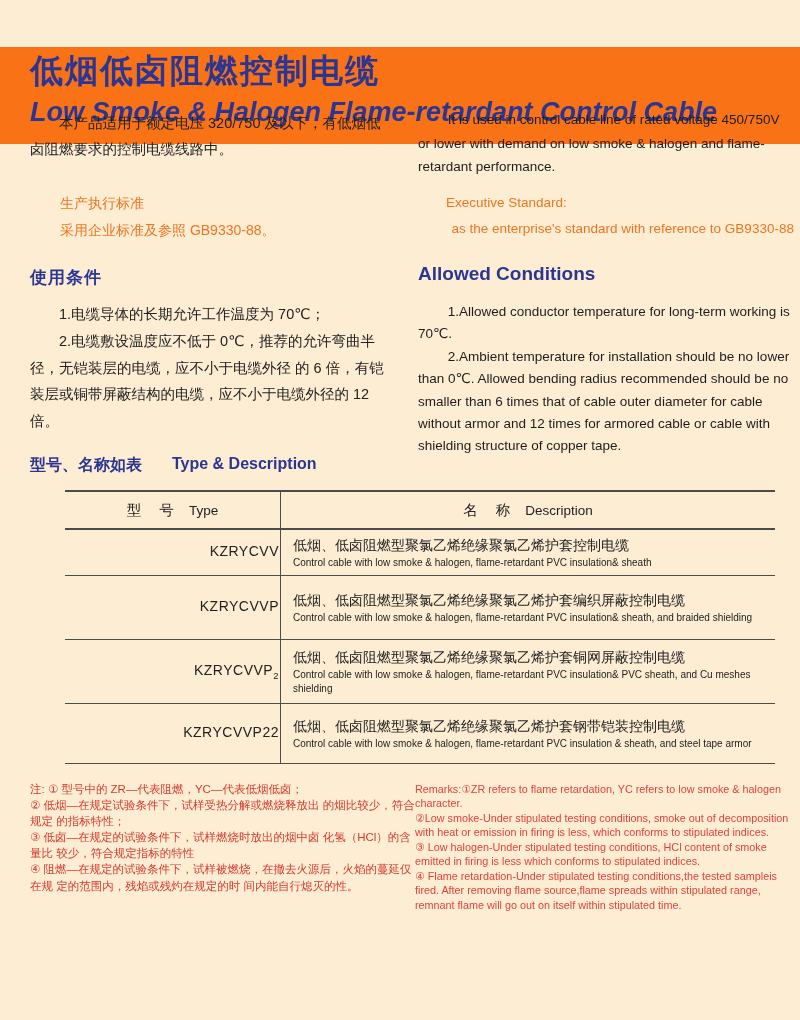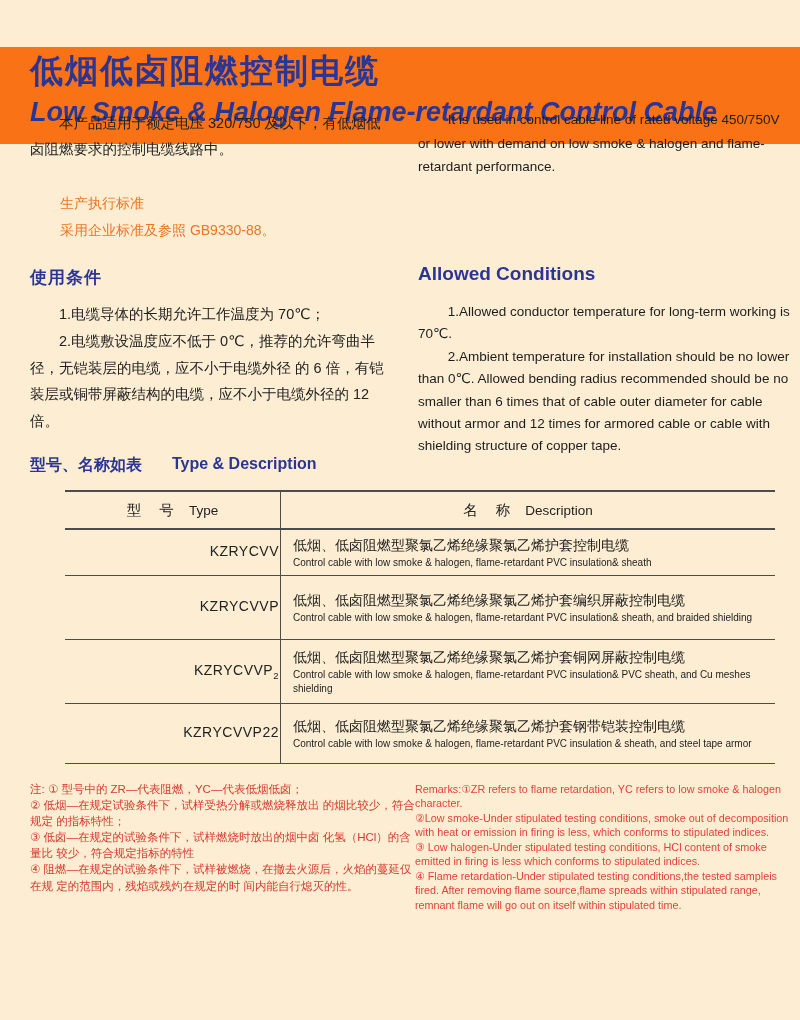--- a/index.html
+++ b/index.html
@@ -71,20 +71,24 @@
     <h2 class="title-en">Low Smoke &amp; Halogen Flame-retardant Control Cable</h2>
   </header>
 
   <p class="intro-cn">本产品适用于额定电压 320/750 及以下，有低烟低卤阻燃要求的控制电缆线路中。</p>
   <p class="intro-en">It is used in control cable line of rated voltage 450/750V or lower with demand on low smoke &amp; halogen and flame-retardant performance.</p>
 
   <div class="std std-cn">
     <div>生产执行标准</div>
     <div>采用企业标准及参照 GB9330-88。</div>
   </div>
+  <div class="std std-en">
+    <div>Executive Standard:</div>
+    <div class="std-line2">as the enterprise's standard with reference to GB9330-88</div>
+  </div>
 
   <h3 class="sec-heading h-cond-cn">使用条件</h3>
   <h3 class="sec-heading h-cond-en">Allowed Conditions</h3>
 
   <div class="cond-cn">
     <p>1.电缆导体的长期允许工作温度为 70℃；</p>
     <p>2.电缆敷设温度应不低于 0℃，推荐的允许弯曲半径，无铠装层的电缆，应不小于电缆外径 的 6 倍，有铠装层或铜带屏蔽结构的电缆，应不小于电缆外径的 12 倍。</p>
   </div>
   <div class="cond-en">
     <p>1.Allowed conductor temperature for long-term working is 70℃.</p>

